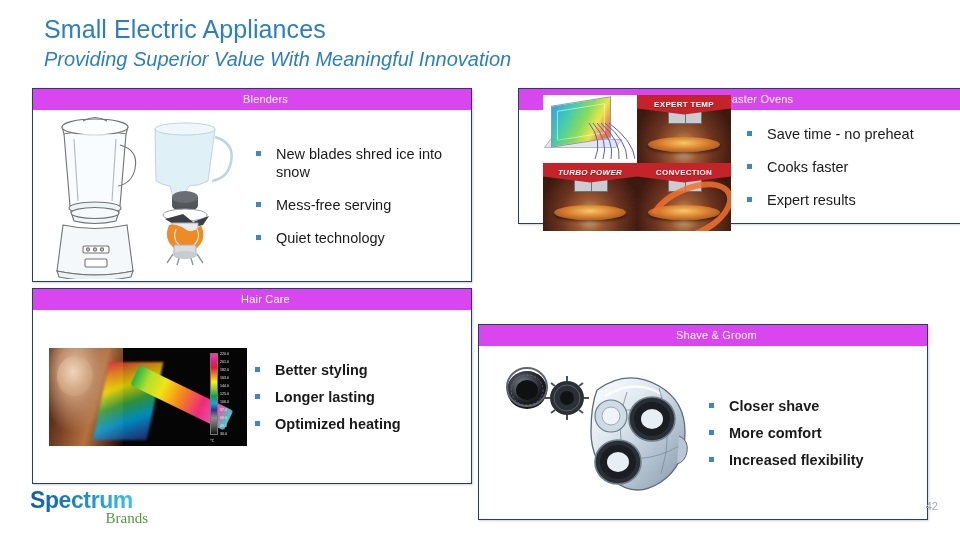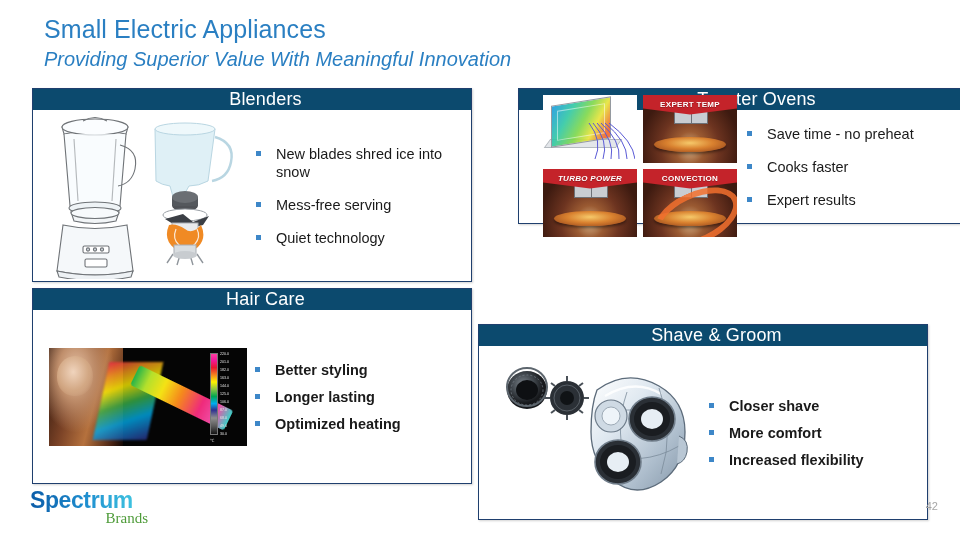--- a/index.html
+++ b/index.html
@@ -48,23 +48,23 @@
     box-sizing: border-box;
     box-shadow: 1px 1px 2px rgba(0,0,0,0.18);
   }
   #panel-blenders      { left: 32px;  top: 88px;  width: 440px; height: 194px; }
   #panel-toaster-ovens { left: 478px; top: 88px;  width: 450px; height: 136px; margin-left: 40px; }
   #panel-hair-care     { left: 32px;  top: 288px; width: 440px; height: 196px; }
   #panel-shave-groom   { left: 478px; top: 288px; width: 450px; height: 196px; margin-top: 36px; }
 
   .panel-header {
     height: 21px;
-    background: #0c4a6e;
+    background: #d946ef;
     color: #ffffff;
-    font-size: 18px;
+    font-size: 11px;
     line-height: 21px;
     text-align: center;
     letter-spacing: 0.2px;
     padding-left: 27px;
   }
   .panel-body {
     position: relative;
     height: calc(100% - 21px);
     display: flex;
     align-items: center;
@@ -106,21 +106,20 @@
   
   .blender-art { width: 215px; height: 170px; }
 
   
   .oven-grid {
     width: 196px;
     height: 144px;
     display: grid;
     grid-template-columns: 94px 94px;
     grid-template-rows: 68px 68px;
-    gap: 6px;
     margin-left: 24px;
   }
   .oven-tile {
     position: relative;
     overflow: hidden;
     background: #ffffff;
   }
   .oven-photo {
     position: absolute;
     inset: 0;

